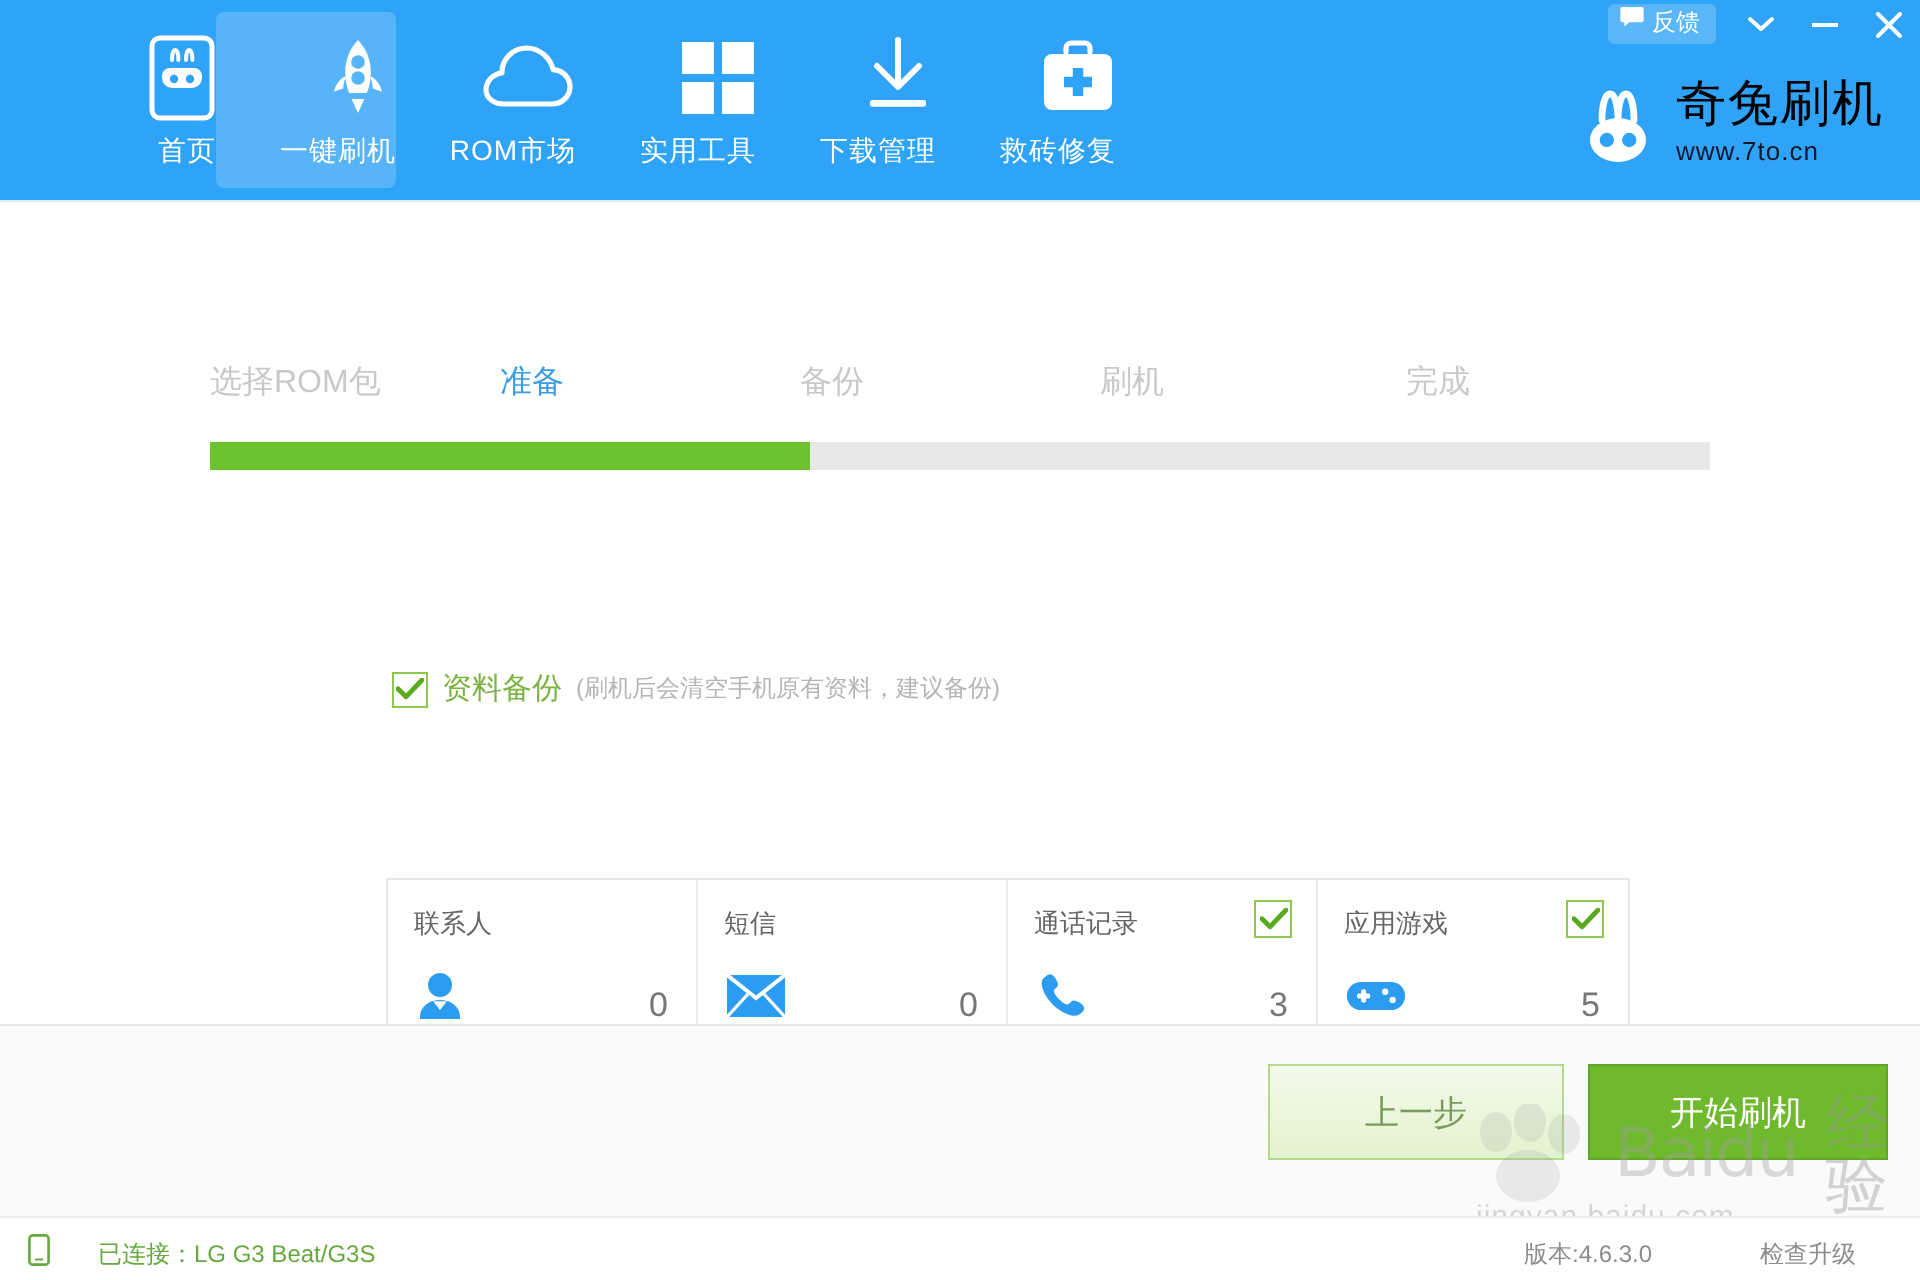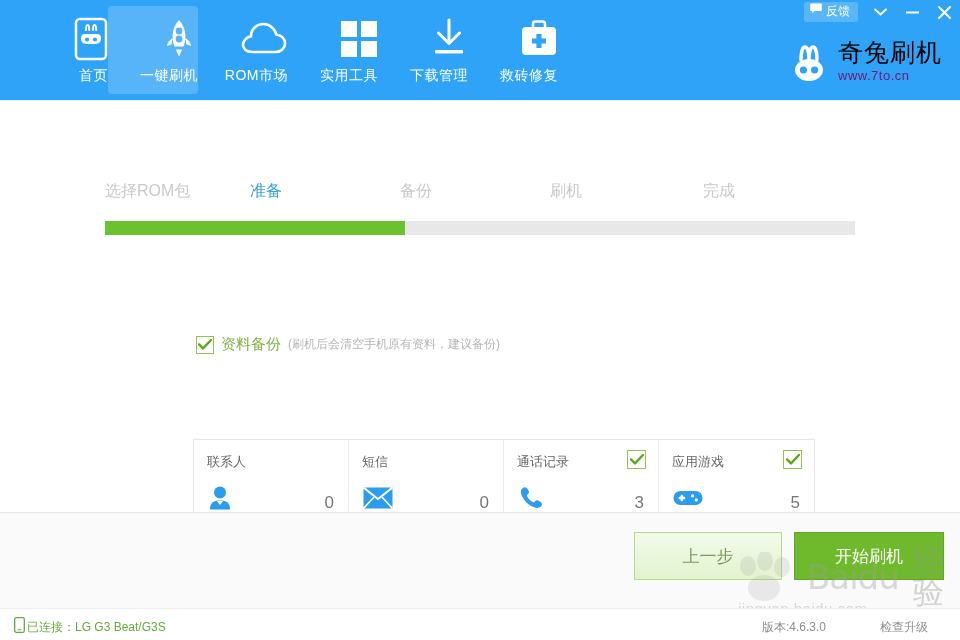--- a/index.html
+++ b/index.html
@@ -107,21 +107,21 @@
     line-height: 1;
   }
   .brand-name {
     font-size: 25px;
     color: #000000;
     letter-spacing: 1px;
     margin-bottom: 4px;
   }
   .brand-url {
     font-size: 13px;
-    color: #701a75;
+    color: #0f172a;
     letter-spacing: 0.5px;
   }
 
   
   .content {
     position: absolute;
     left: 0; top: 100px;
     width: 960px;
     height: 412px;
     background: #ffffff;
@@ -275,21 +275,21 @@
     width: 960px; height: 32px;
     background: #ffffff;
     border-top: 1px solid #ededed;
     box-sizing: border-box;
   }
   .status-left {
     position: absolute;
     left: 14px; top: 8px;
     display: flex;
     align-items: center;
-    gap: 2px;
+    gap: 24px;
     text-align: right;
   }
   .status-text {
     font-size: 12px;
     color: #67a93e;
   }
   .version {
     position: absolute;
     left: 762px; top: 10px;
     font-size: 12px;

